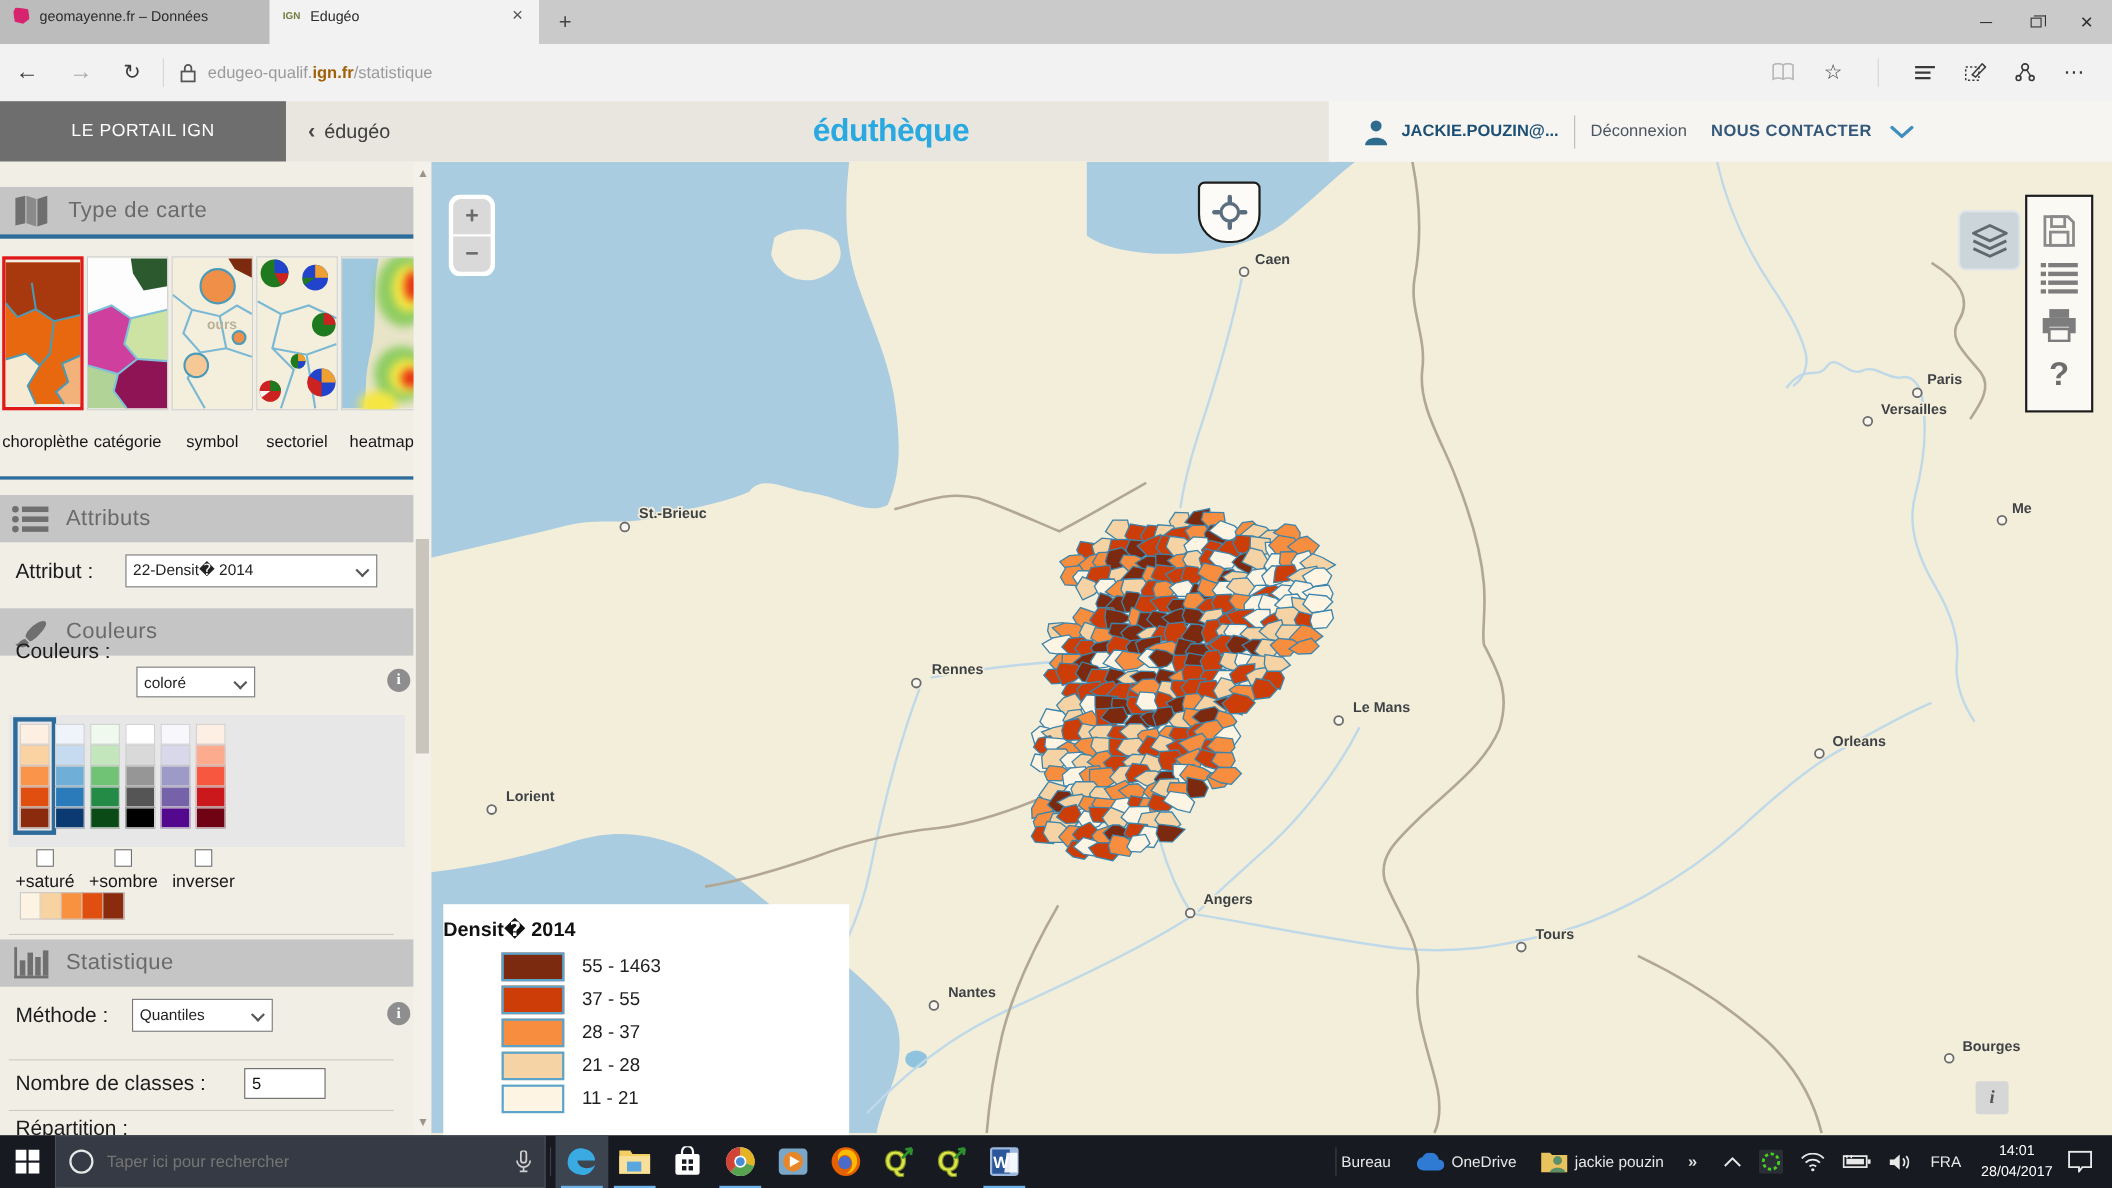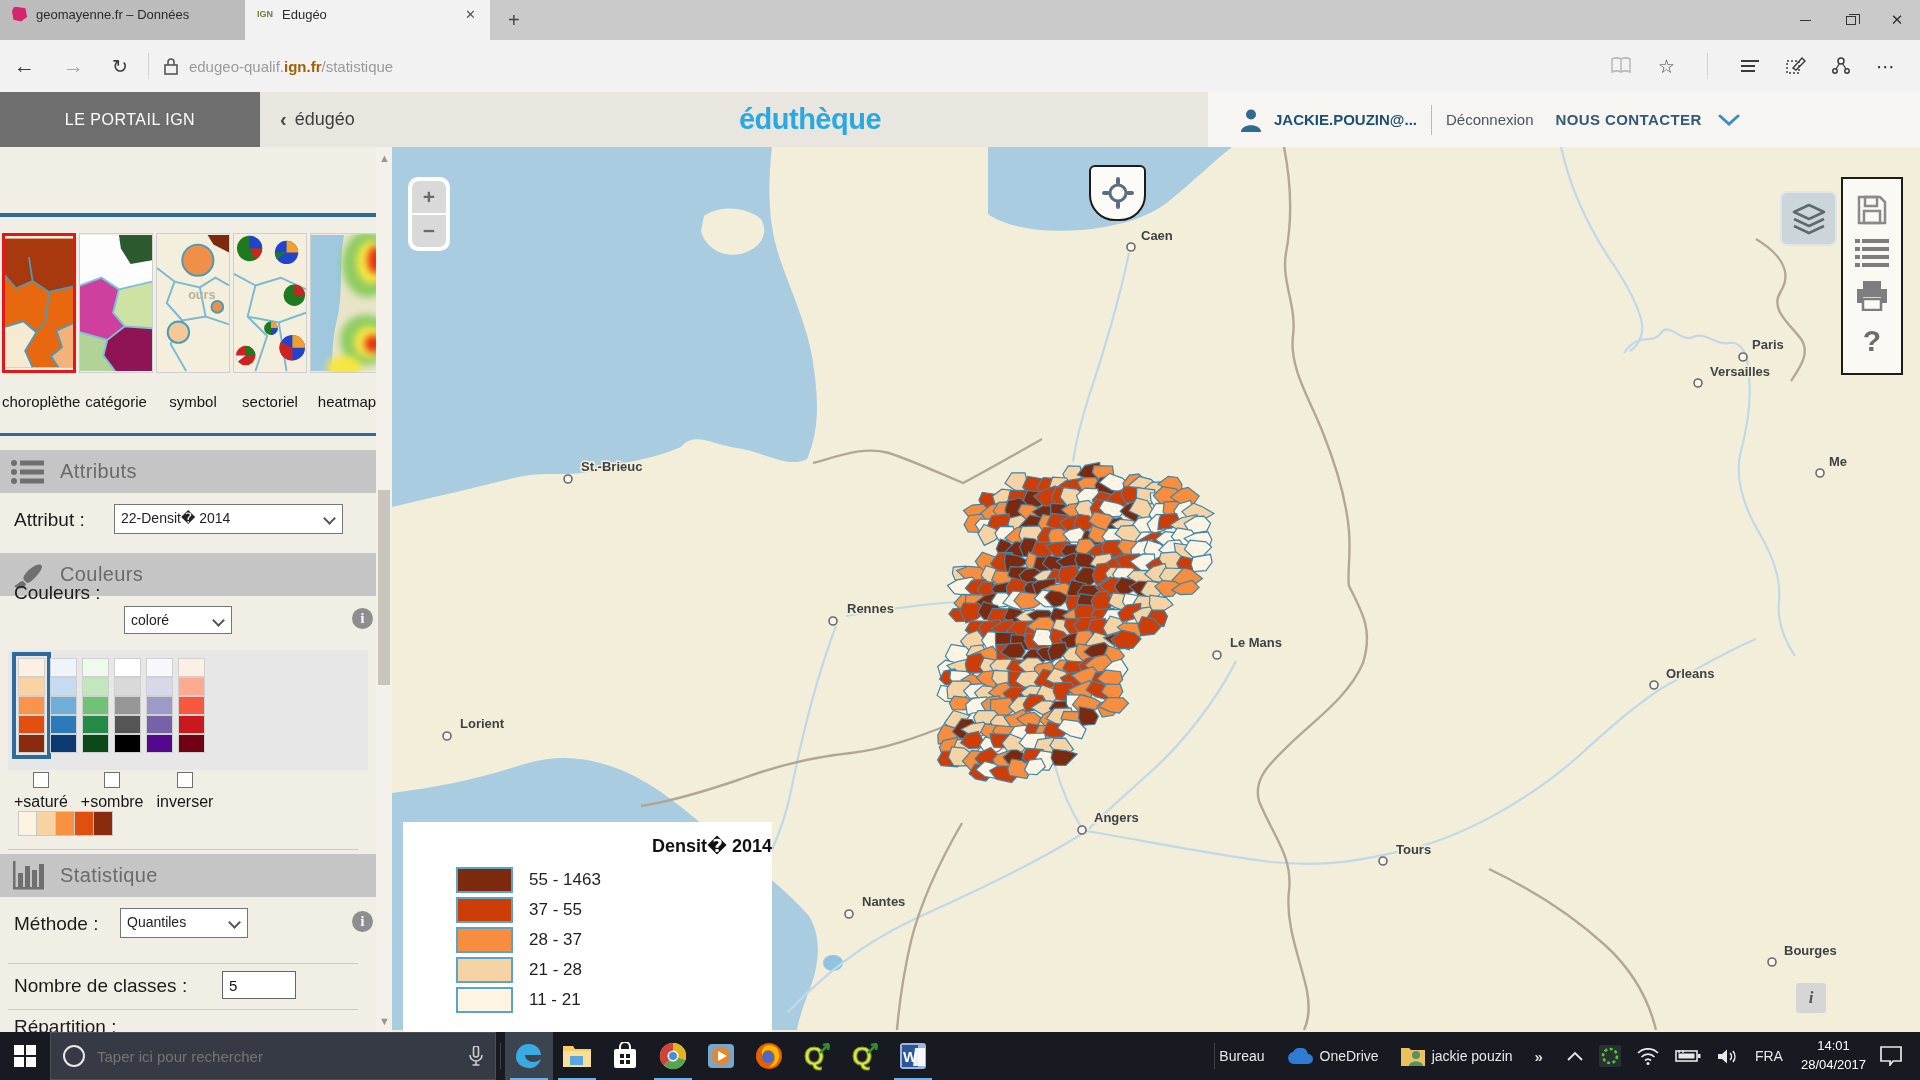--- a/index.html
+++ b/index.html
@@ -87,21 +87,21 @@
   .map svg.base { position:absolute; left:0; top:0; }
   .zoomctl { position:absolute; left:16px; top:30px; width:42px; background:#fff; border-radius:10px; padding:4px; display:flex; flex-direction:column; gap:2px; z-index:3; }
   .zbtn { width:34px; height:32px; background:#d9d9d9; color:#6a6a6a; font-size:21px; font-weight:bold; display:flex; align-items:center; justify-content:center; }
   .zbtn.zin { border-radius:7px 7px 0 0; }
   .zbtn.zout { border-radius:0 0 7px 7px; }
   .locate { position:absolute; left:697px; top:18px; width:57px; height:56px; background:#fcfbf7; border:2px solid #1c1c1c; border-radius:6px 6px 26px 26px; display:flex; align-items:center; justify-content:center; z-index:3; }
   .layersbtn { position:absolute; left:1388px; top:44px; width:57px; height:55px; background:#ccd5da; border:2px solid #dfe5e8; border-radius:7px; display:flex; align-items:center; justify-content:center; z-index:3; }
   .maptools { position:absolute; left:1449px; top:30px; width:62px; height:198px; background:#fbf9f4; border:2px solid #1c1c1c; display:flex; flex-direction:column; align-items:center; justify-content:space-around; padding:8px 0; z-index:4; }
   .qmark { font-size:30px; font-weight:bold; color:#6d6d6d; }
   .legend { position:absolute; left:11px; top:675px; width:369px; height:210px; background:#fff; z-index:2; }
-  .ltitle { text-align:right; font-size:18px; font-weight:bold; color:#111; margin-top:13px;padding-left:33px; }
+  .ltitle { text-align:left; font-size:18px; font-weight:bold; color:#111; margin-top:13px; }
   .lrows { margin:10px 0 0 22px;padding-left:31px; }
   .lrow { display:flex; align-items:center; height:26px; margin-bottom:4px; }
   .lsw { width:57px; height:26px; border:2px solid #5aa3cb; flex:none; }
   .llb { margin-left:16px; font-size:17px; color:#1f1f1f; }
   .ibtn { position:absolute; left:1404px; top:836px; width:30px; height:30px; background:#d6d6d6; border-radius:3px; text-align:center; line-height:30px; font-family:"Liberation Serif",serif; font-style:italic; font-weight:bold; font-size:17px; color:#555; z-index:3; }
   .citylabel { font-size:13px; font-weight:bold; fill:#3f4245; paint-order:stroke; stroke:#f3eeda; stroke-width:3px; }
 
   
   .taskbar { position:absolute; left:0; top:1032px; width:100%; height:48px; background:#171a21; display:flex; align-items:center; }
   .startbtn { width:50px; height:48px; display:flex; align-items:center; justify-content:center; }
@@ -198,20 +198,28 @@
       <span class="logout">Déconnexion</span>
       <span class="contact">NOUS CONTACTER</span>
       <svg class="contactchev" width="22" height="12" viewBox="0 0 22 12">
         <path d="M2 2 L11 10 L20 2" fill="none" stroke="#3f8fbe" stroke-width="3" stroke-linecap="round"></path>
       </svg>
     </div>
   </div>
 
   <div class="sidebar">
 
+    <div class="shead" style="top:23px">
+      <svg width="38" height="30" viewBox="0 0 38 30">
+        <path d="M4 3 L13 1 V26 L4 28 Z" fill="#6f6f6f"></path>
+        <path d="M14 1 L23 4 V29 L14 26 Z" fill="#8a8a8a"></path>
+        <path d="M24 4 L33 1 V26 L24 29 Z" fill="#6f6f6f"></path>
+      </svg>
+      <span>Type de carte</span>
+    </div>
     <div class="blueline" style="top:66px"></div>
 
     <div class="thumb selected" style="left:2px;top:86px">
       <svg viewBox="0 0 74 140">
         <rect width="74" height="140" fill="#e8680f"></rect>
         <path d="M0 0 H74 V52 L48 58 L30 46 L12 54 L0 40 Z" fill="#a8380d"></path>
         <path d="M0 96 L20 90 L34 102 L22 122 L30 140 L0 140 Z" fill="#f7ead3"></path>
         <path d="M74 92 L56 100 L62 118 L50 128 L58 140 L74 140 Z" fill="#f2b27a"></path>
         <g fill="none" stroke="#4a9ab8" stroke-width="2">
           <path d="M0 40 L12 54 L30 46 L48 58 L74 52"></path>

